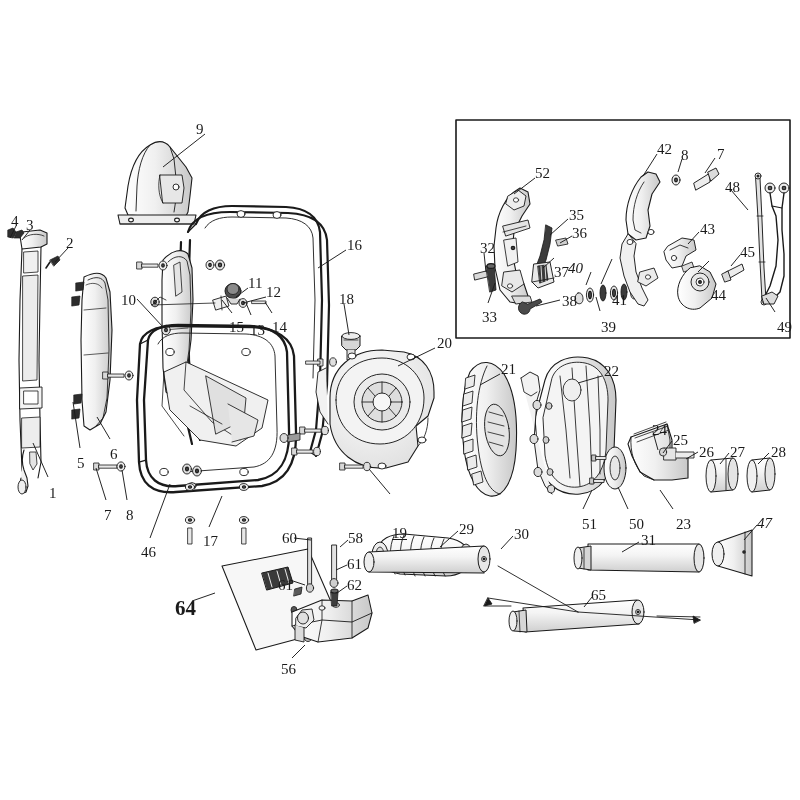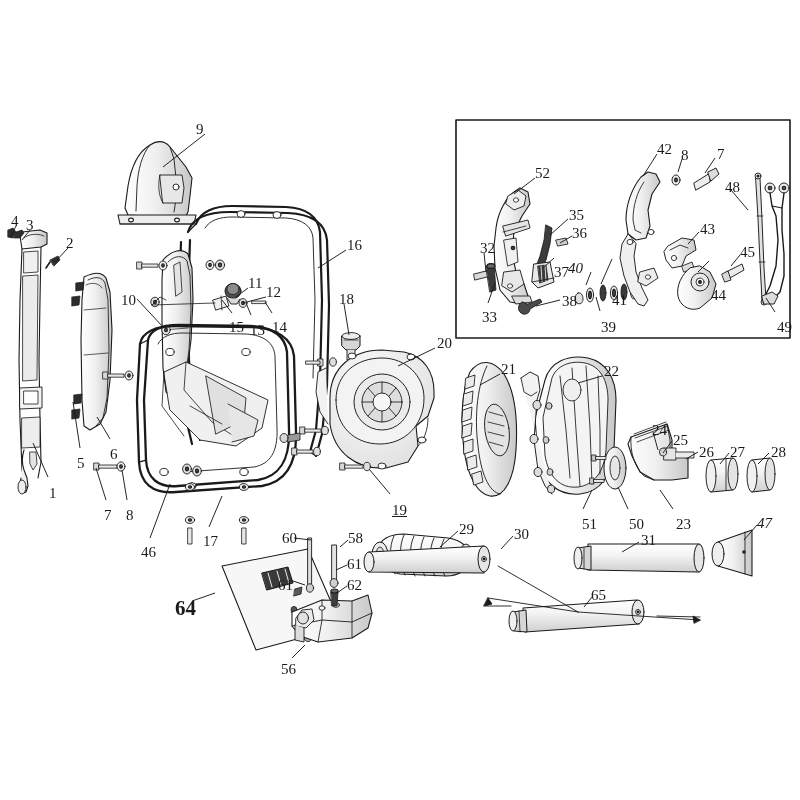--- a/index.html
+++ b/index.html
@@ -612,21 +612,21 @@
       <div class="lbl" style="left: 437px; top: 336px;">20</div>
       <div class="lbl" style="left: 501px; top: 362px;">21</div>
       <div class="lbl" style="left: 604px; top: 364px;">22</div>
       <div class="lbl" style="left: 77px; top: 456px;">5</div>
       <div class="lbl" style="left: 110px; top: 447px;">6</div>
       <div class="lbl" style="left: 49px; top: 486px;">1</div>
       <div class="lbl" style="left: 104px; top: 508px;">7</div>
       <div class="lbl" style="left: 126px; top: 508px;">8</div>
       <div class="lbl" style="left: 141px; top: 545px;">46</div>
       <div class="lbl" style="left: 203px; top: 534px;">17</div>
-      <div class="lbl" style="left: 392px; top: 503px; text-decoration: underline;">19</div>
+      <div class="lbl" style="left: 392px; top: 526px; text-decoration: underline;">19</div>
       <div class="lbl" style="left: 652px; top: 423px;">24</div>
       <div class="lbl" style="left: 673px; top: 433px;">25</div>
       <div class="lbl" style="left: 699px; top: 445px;">26</div>
       <div class="lbl" style="left: 730px; top: 445px;">27</div>
       <div class="lbl" style="left: 771px; top: 445px; text-align: right;">28</div>
       <div class="lbl" style="left: 582px; top: 517px;">51</div>
       <div class="lbl" style="left: 629px; top: 517px;">50</div>
       <div class="lbl" style="left: 676px; top: 517px;">23</div>
       <div class="lbl" style="left: 459px; top: 522px;">29</div>
       <div class="lbl" style="left: 514px; top: 527px;">30</div>

